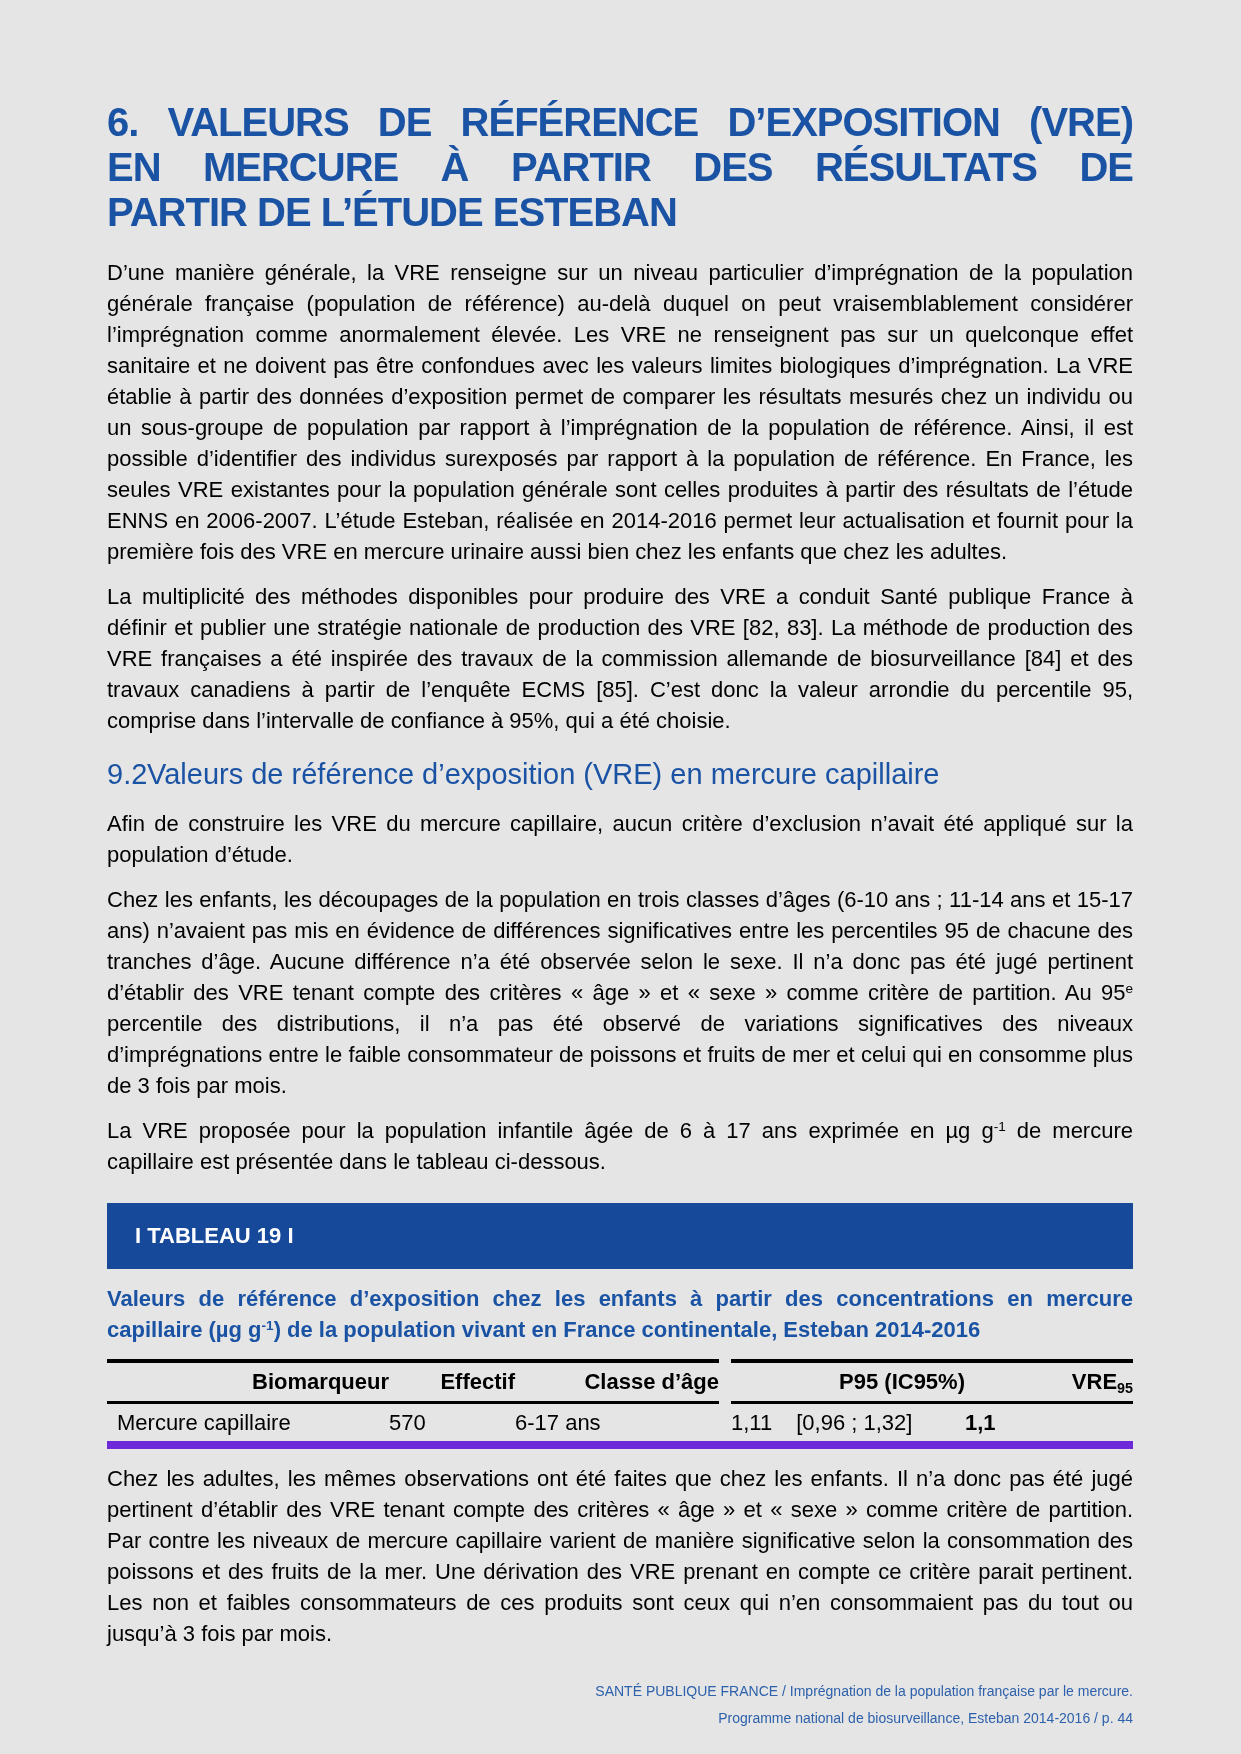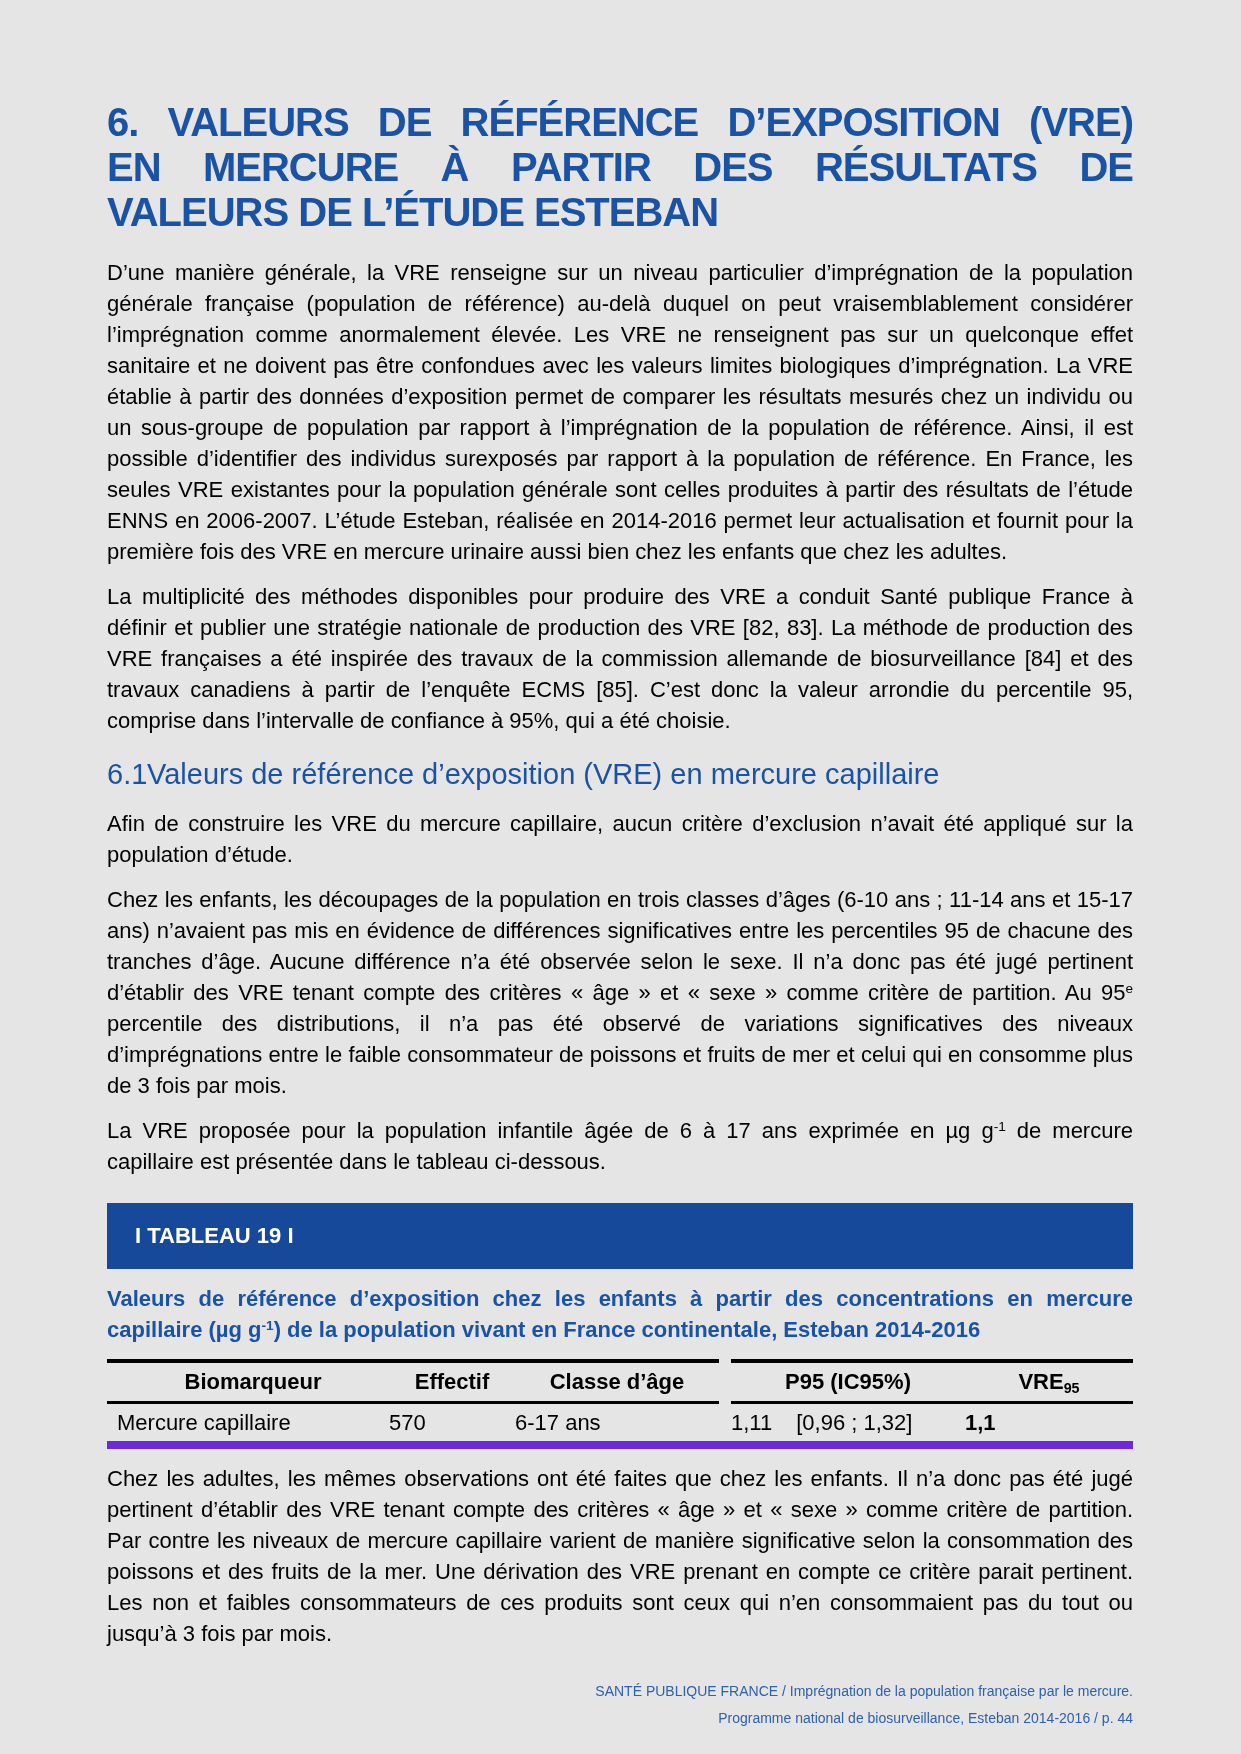--- a/index.html
+++ b/index.html
@@ -86,21 +86,21 @@
   }
 
   
   table.data {
     margin-top: 14px;
     width: 100%;
     border-collapse: collapse;
     font-size: 22px;
   }
   table.data th {
-    text-align: center;
+    text-align: right;
     font-weight: bold;
     border-top: 4px solid #000;
     border-bottom: 3px solid #000;
     height: 34px;
     padding: 2px 0;
     vertical-align: middle;
   }
   table.data th.spacer { border-top: 0; border-bottom: 0; padding: 0; }
   table.data td {
     border-bottom: 8px solid #6d28d9;
@@ -125,28 +125,28 @@
 </style>
 </head>
 <body>
 
 <div class="page">
   <div class="content">
 
     <div class="chapter-title">
       <div class="line stretch">6. VALEURS DE RÉFÉRENCE D’EXPOSITION (VRE)</div>
       <div class="line stretch">EN MERCURE À PARTIR DES RÉSULTATS DE</div>
-      <div class="line">VALEURS DE L’ÉTUDE ESTEBAN</div>
+      <div class="line">PARTIR DE L’ÉTUDE ESTEBAN</div>
     </div>
 
     <p class="body first-after-title">D’une manière générale, la VRE renseigne sur un niveau particulier d’imprégnation de la population générale française (population de référence) au-delà duquel on peut vraisemblablement considérer l’imprégnation comme anormalement élevée. Les VRE ne renseignent pas sur un quelconque effet sanitaire et ne doivent pas être confondues avec les valeurs limites biologiques d’imprégnation. La VRE établie à partir des données d’exposition permet de comparer les résultats mesurés chez un individu ou un sous-groupe de population par rapport à l’imprégnation de la population de référence. Ainsi, il est possible d’identifier des individus surexposés par rapport à la population de référence. En France, les seules VRE existantes pour la population générale sont celles produites à partir des résultats de l’étude ENNS en 2006-2007. L’étude Esteban, réalisée en 2014-2016 permet leur actualisation et fournit pour la première fois des VRE en mercure urinaire aussi bien chez les enfants que chez les adultes.</p>
 
     <p class="body">La multiplicité des méthodes disponibles pour produire des VRE a conduit Santé publique France à définir et publier une stratégie nationale de production des VRE [82, 83]. La méthode de production des VRE françaises a été inspirée des travaux de la commission allemande de biosurveillance [84] et des travaux canadiens à partir de l’enquête ECMS [85]. C’est donc la valeur arrondie du percentile 95, comprise dans l’intervalle de confiance à 95%, qui a été choisie.</p>
 
-    <div class="section-heading"><span class="sec-num">6.1</span><span>Valeurs de référence d’exposition (VRE) en mercure capillaire</span></div>
+    <div class="section-heading"><span class="sec-num">9.2</span><span>Valeurs de référence d’exposition (VRE) en mercure capillaire</span></div>
 
     <p class="body after-h2">Afin de construire les VRE du mercure capillaire, aucun critère d’exclusion n’avait été appliqué sur la population d’étude.</p>
 
     <p class="body"><span>Chez les enfants, les découpages de la population en trois classes d’âges (6-10 ans ; 11-14 ans et 15-17 ans) n’avaient pas mis en évidence de différences significatives entre les percentiles 95 de chacune des tranches d’âge. Aucune différence n’a été observée selon le sexe. Il n’a donc pas été jugé pertinent d’établir des VRE tenant compte des critères « âge » et « sexe » comme critère de partition. Au 95</span><span class="sup">e</span><span> percentile des distributions, il n’a pas été observé de variations significatives des niveaux d’imprégnations entre le faible consommateur de poissons et fruits de mer et celui qui en consomme plus de 3 fois par mois.</span></p>
 
     <p class="body"><span>La VRE proposée pour la population infantile âgée de 6 à 17 ans exprimée en µg g</span><span class="sup">-1</span><span> de mercure capillaire est présentée dans le tableau ci-dessous.</span></p>
 
     <div class="table-banner">
       <span>I TABLEAU 19 I</span>
     </div>

